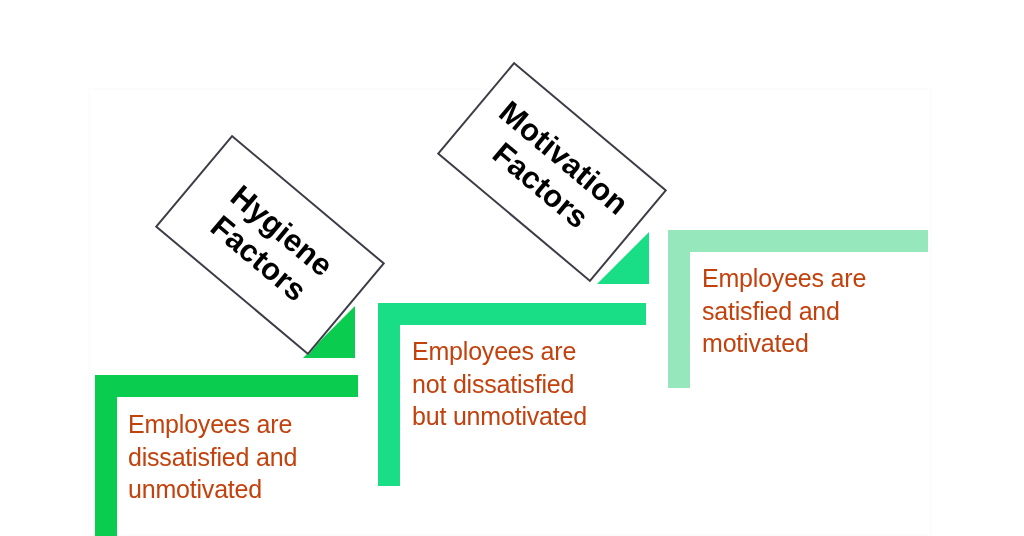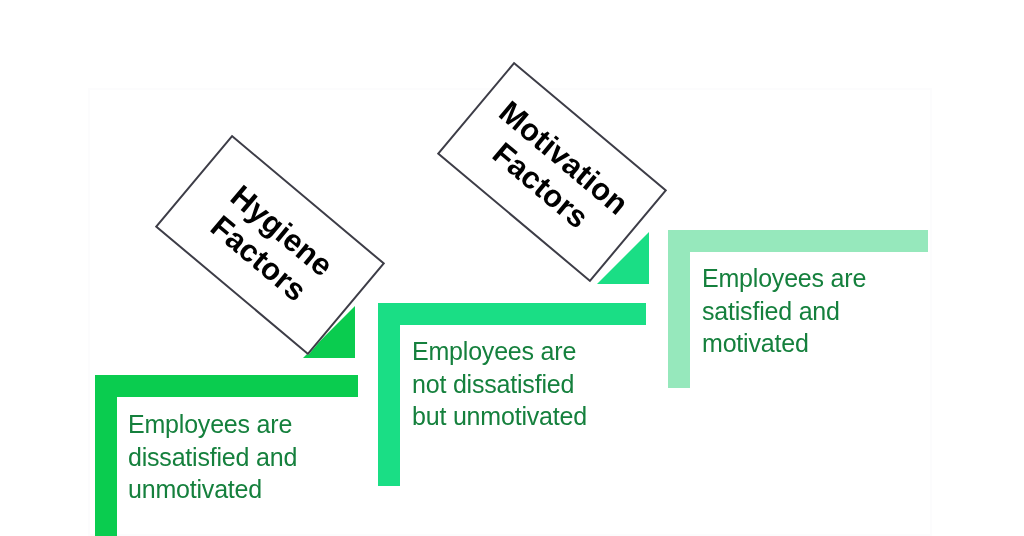--- a/index.html
+++ b/index.html
@@ -44,21 +44,21 @@
   }
   .arm-v {
     position: absolute;
     left: 0;
     top: 0;
     width: 22px;
   }
 
   .step-text {
     position: absolute;
-    color: #15803d;
+    color: #c2410c;
     font-size: 25px;
     line-height: 1.30;
     letter-spacing: -0.2px;
     white-space: pre-line;
   }
 
   
   .factor-box {
     position: absolute;
     box-sizing: border-box;

